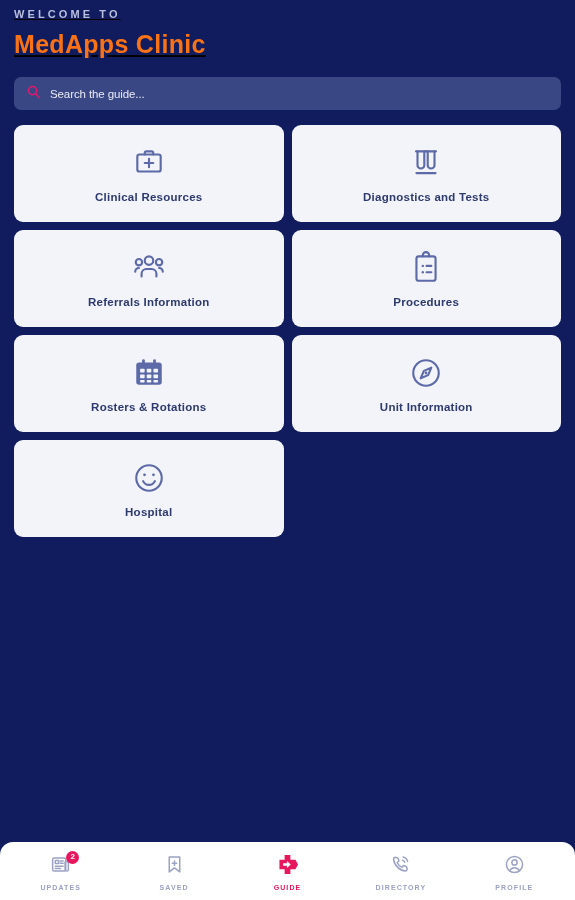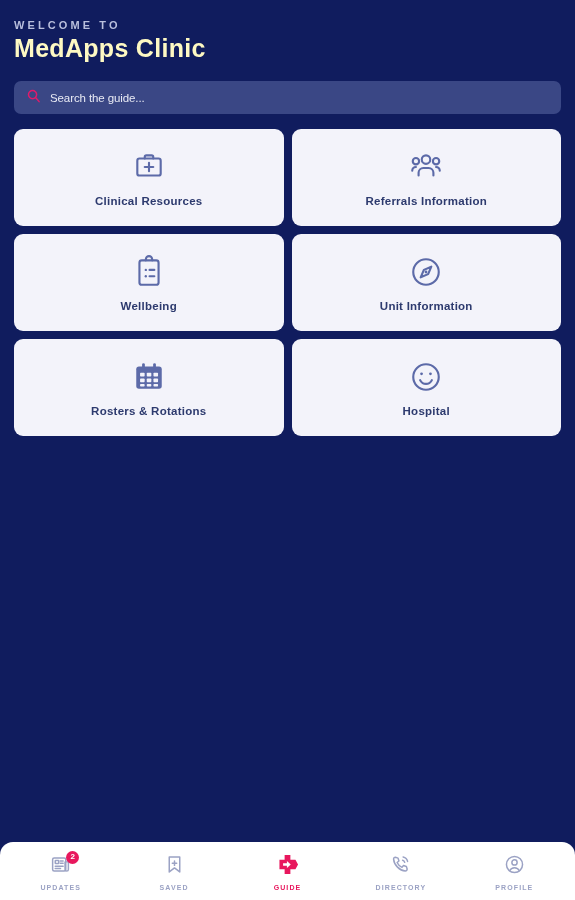--- a/index.html
+++ b/index.html
@@ -8,35 +8,37 @@
     width: 575px;
     height: 900px;
     background: #101c5e;
     font-family: "Liberation Sans", sans-serif;
     overflow: hidden;
     position: relative;
   }
 
   
   .header {
-    padding: 17px 14px 0 14px;
+    padding: 6px 14px 0 14px;
+    text-decoration: underline;
   }
   .welcome-label {
     font-size: 11px;
     letter-spacing: 3.1px;
     color: #b9bfdd;
     font-weight: 700;
     text-transform: uppercase;
     line-height: 16px;
   }
   .app-title {
     font-size: 25px;
-    color: #fef9c3;
+    color: #f97316;
     font-weight: 700;
     letter-spacing: 0.3px;
+    margin-top: 7px;
     line-height: 30px;
   }
 
   
   .search-bar {
     margin: 18px 14px 0 14px;
     height: 33px;
     background: #3a4785;
     border-radius: 7px;
     display: flex;
@@ -165,20 +167,32 @@
         <path d="M12 8V6.5a1.5 1.5 0 0 1 1.5-1.5h5A1.5 1.5 0 0 1 20 6.5V8"></path>
         <rect x="5" y="8" width="22" height="16" rx="2"></rect>
         <line x1="16" y1="12" x2="16" y2="20"></line>
         <line x1="12" y1="16" x2="20" y2="16"></line>
       </svg>
     </span>
     <span class="card-label">Clinical Resources</span>
   </div>
 
 
+  <div class="card">
+    <span class="card-icon">
+      <svg width="34" height="34" viewBox="0 0 32 32" fill="none" stroke="#5c6aa8" stroke-width="2" stroke-linecap="round" stroke-linejoin="round">
+        <path d="M8 5v13a3.2 3.2 0 0 0 6.4 0V5"></path>
+        <line x1="6.6" y1="5" x2="15.8" y2="5"></line>
+        <path d="M17.6 5v13a3.2 3.2 0 0 0 6.4 0V5"></path>
+        <line x1="16.2" y1="5" x2="25.4" y2="5"></line>
+        <line x1="7" y1="25.5" x2="25" y2="25.5"></line>
+      </svg>
+    </span>
+    <span class="card-label">Diagnostics and Tests</span>
+  </div>
 
   <div class="card">
     <span class="card-icon">
       <svg width="36" height="36" viewBox="0 0 34 32" fill="none" stroke="#5c6aa8" stroke-width="2" stroke-linecap="round" stroke-linejoin="round">
         <circle cx="17" cy="9" r="4"></circle>
         <circle cx="7.5" cy="10.5" r="3"></circle>
         <circle cx="26.5" cy="10.5" r="3"></circle>
         <path d="M10 24v-2.5A4.5 4.5 0 0 1 14.5 17h5a4.5 4.5 0 0 1 4.5 4.5V24"></path>
         <path d="M4 19.5A3.5 3.5 0 0 1 7.5 16"></path>
         <path d="M30 19.5A3.5 3.5 0 0 0 26.5 16"></path>
@@ -191,32 +205,21 @@
     <span class="card-icon">
       <svg width="34" height="34" viewBox="0 0 32 32" fill="none" stroke="#5c6aa8" stroke-width="2" stroke-linecap="round" stroke-linejoin="round">
         <rect x="7" y="5" width="18" height="23" rx="2.2"></rect>
         <path d="M13 5V4a3 3 0 0 1 6 0v1"></path>
         <circle cx="13" cy="14" r="1.1" fill="#5c6aa8" stroke="none"></circle>
         <line x1="16.5" y1="14" x2="21" y2="14"></line>
         <circle cx="13" cy="20" r="1.1" fill="#5c6aa8" stroke="none"></circle>
         <line x1="16.5" y1="20" x2="21" y2="20"></line>
       </svg>
     </span>
-    <span class="card-label">Wellbeing</span>
-  </div>
-
-  <div class="card">
-    <span class="card-icon">
-      <svg width="34" height="34" viewBox="0 0 32 32" fill="none" stroke="#5c6aa8" stroke-width="2" stroke-linecap="round" stroke-linejoin="round">
-        <circle cx="16" cy="16" r="12"></circle>
-        <path d="M21 11l-3 7-7 3 3-7z"></path>
-        <circle cx="16" cy="16" r="1.3" fill="#5c6aa8" stroke="none"></circle>
-      </svg>
-    </span>
-    <span class="card-label">Unit Information</span>
+    <span class="card-label">Procedures</span>
   </div>
 
   <div class="card">
     <span class="card-icon">
       <svg width="34" height="34" viewBox="0 0 32 32">
         <rect x="4" y="6" width="24" height="21" rx="2.6" fill="#5c6aa8"></rect>
         <rect x="9.5" y="3" width="2.6" height="5" rx="1.3" fill="#5c6aa8"></rect>
         <rect x="19.9" y="3" width="2.6" height="5" rx="1.3" fill="#5c6aa8"></rect>
         <g fill="#f3f3fa">
           <rect x="7.6" y="12" width="4.3" height="3.6" rx="0.7"></rect>
@@ -231,20 +234,31 @@
         </g>
       </svg>
     </span>
     <span class="card-label">Rosters &amp; Rotations</span>
   </div>
 
   <div class="card">
     <span class="card-icon">
       <svg width="34" height="34" viewBox="0 0 32 32" fill="none" stroke="#5c6aa8" stroke-width="2" stroke-linecap="round" stroke-linejoin="round">
         <circle cx="16" cy="16" r="12"></circle>
+        <path d="M21 11l-3 7-7 3 3-7z"></path>
+        <circle cx="16" cy="16" r="1.3" fill="#5c6aa8" stroke="none"></circle>
+      </svg>
+    </span>
+    <span class="card-label">Unit Information</span>
+  </div>
+
+  <div class="card">
+    <span class="card-icon">
+      <svg width="34" height="34" viewBox="0 0 32 32" fill="none" stroke="#5c6aa8" stroke-width="2" stroke-linecap="round" stroke-linejoin="round">
+        <circle cx="16" cy="16" r="12"></circle>
         <circle cx="11.8" cy="13" r="1.3" fill="#5c6aa8" stroke="none"></circle>
         <circle cx="20.2" cy="13" r="1.3" fill="#5c6aa8" stroke="none"></circle>
         <path d="M10.5 19c1.3 2.3 3.3 3.5 5.5 3.5s4.2-1.2 5.5-3.5"></path>
       </svg>
     </span>
     <span class="card-label">Hospital</span>
   </div>
 
 </div>
 

